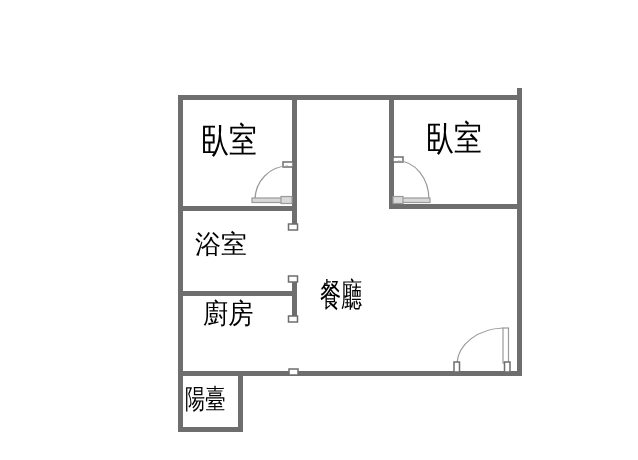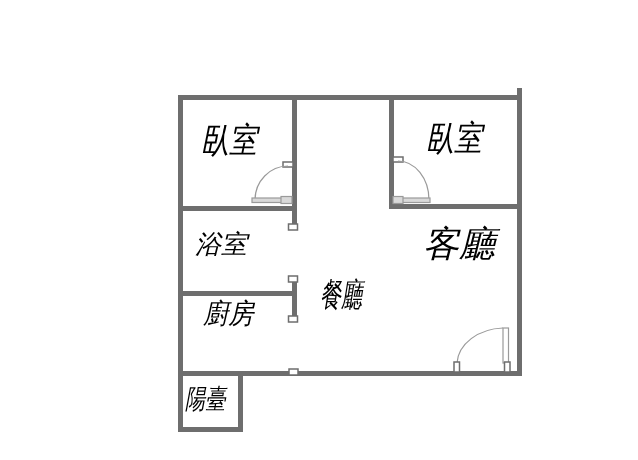--- a/index.html
+++ b/index.html
@@ -10,21 +10,20 @@
     --bg:#ffffff;
     --text:#000000;
   }
   html,body{margin:0;padding:0;background:var(--bg);}
   .canvas{
     position:relative;
     width:604px;height:460px;
     background:var(--bg);
     overflow:hidden;
     font-family:"Liberation Sans","DejaVu Sans",sans-serif;
-    font-style:italic;
   }
   .plan-svg{position:absolute;left:0;top:0;}
   .wall{fill:var(--wall);stroke:none;}
   .jamb{fill:var(--marker-fill);stroke:var(--wall);stroke-width:1.5;}
   .leaf{fill:var(--door-leaf);stroke:var(--door-stroke);stroke-width:1.2;}
   .leaf-white{fill:var(--marker-fill);stroke:var(--door-stroke);stroke-width:1.2;}
   .arc{fill:none;stroke:var(--door-stroke);stroke-width:1.2;}
   .room-label{
     position:absolute;
     color:var(--text);
@@ -87,17 +86,16 @@
       <path class="arc" d="M503,328 A48,37 0 0 0 457,363"></path>
       <rect class="leaf-white" x="503" y="328" width="5.5" height="35"></rect>
       <rect class="jamb" x="454" y="362" width="5.5" height="10"></rect>
       <rect class="jamb" x="504.5" y="362" width="5.5" height="10"></rect>
     </g>
   </svg>
 
   <div class="room-label lbl-bedroom-left">臥室</div>
   <div class="room-label lbl-bedroom-right">臥室</div>
   <div class="room-label lbl-bathroom">浴室</div>
-  <div class="room-label lbl-living">客廳</div>
   <div class="room-label lbl-dining">餐廳</div>
   <div class="room-label lbl-kitchen">廚房</div>
   <div class="room-label lbl-balcony">陽臺</div>
 </div>
 
 </body></html>

